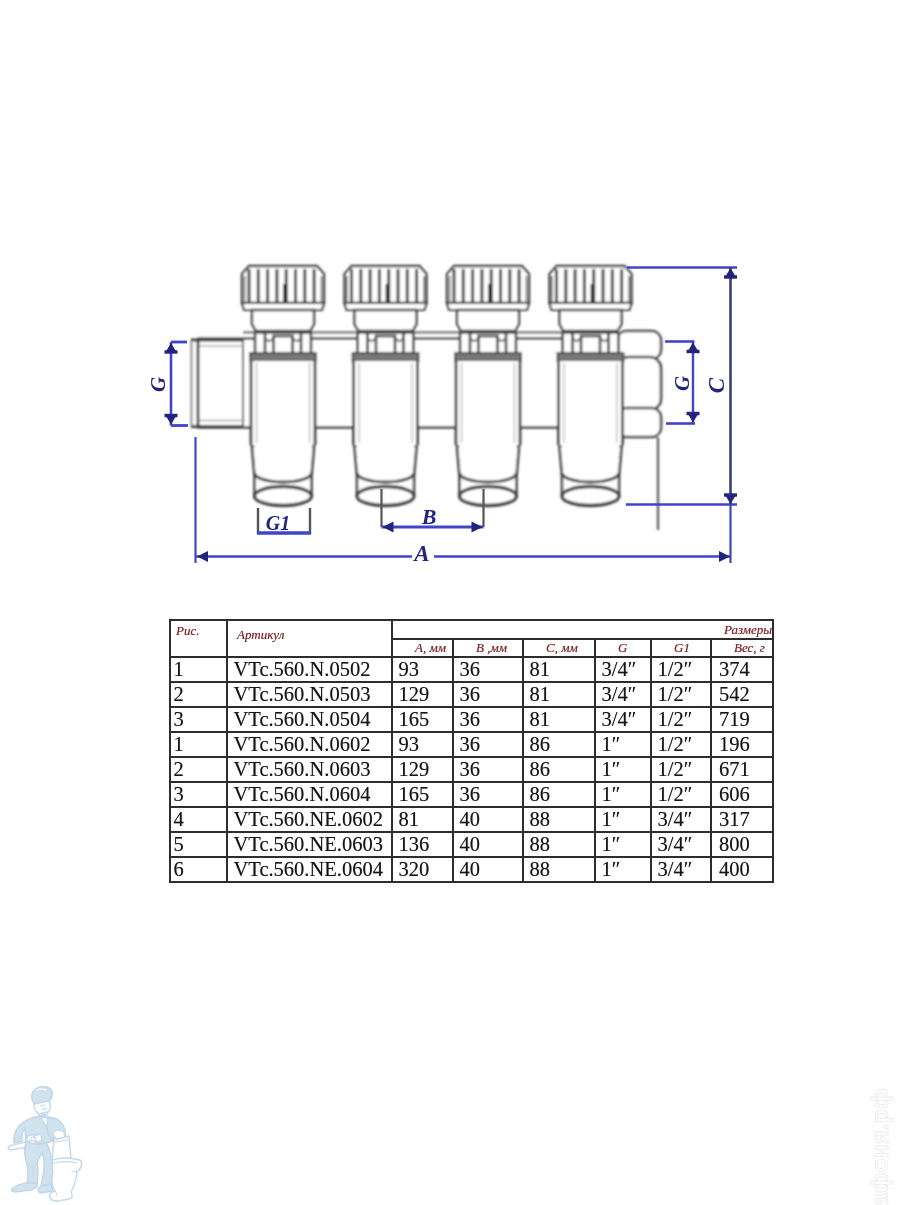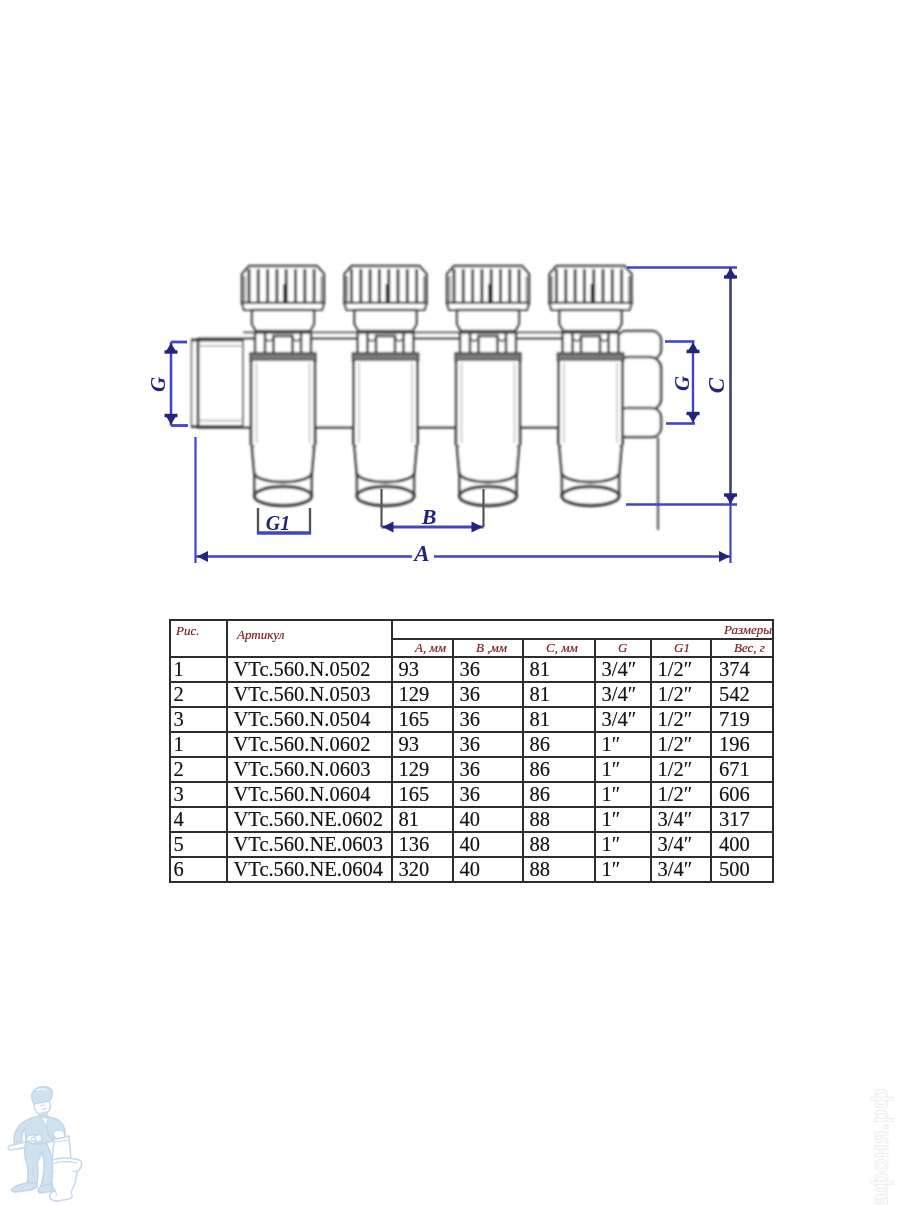--- a/index.html
+++ b/index.html
@@ -353,31 +353,31 @@
           <td>317</td>
         </tr>
 <tr>
           <td>5</td>
           <td>VTc.560.NE.0603</td>
           <td>136</td>
           <td>40</td>
           <td>88</td>
           <td>1″</td>
           <td>3/4″</td>
-          <td>400</td>
+          <td>800</td>
         </tr>
 <tr>
           <td>6</td>
           <td>VTc.560.NE.0604</td>
           <td>320</td>
           <td>40</td>
           <td>88</td>
           <td>1″</td>
           <td>3/4″</td>
-          <td>500</td>
+          <td>400</td>
         </tr>
 </tbody>
     </table>
 <svg width="110" height="123" viewBox="0 0 110 123" style="position:absolute;left:1px;top:1084px">
 <g stroke="#b0cce4" fill="none" stroke-width="1.5" stroke-linecap="round" stroke-linejoin="round" opacity="0.72">
 
   <path d="M53 55 L68 52 L70 76 L51 78 Z" fill="#fff"></path>
   <path d="M54 58 L67 56" stroke-width="1.2"></path>
 
   <path d="M47 78 Q60 71 79 76 Q83 82 77 87 Q60 92 49 87 Q44 82 47 78 Z" fill="#fff"></path>

